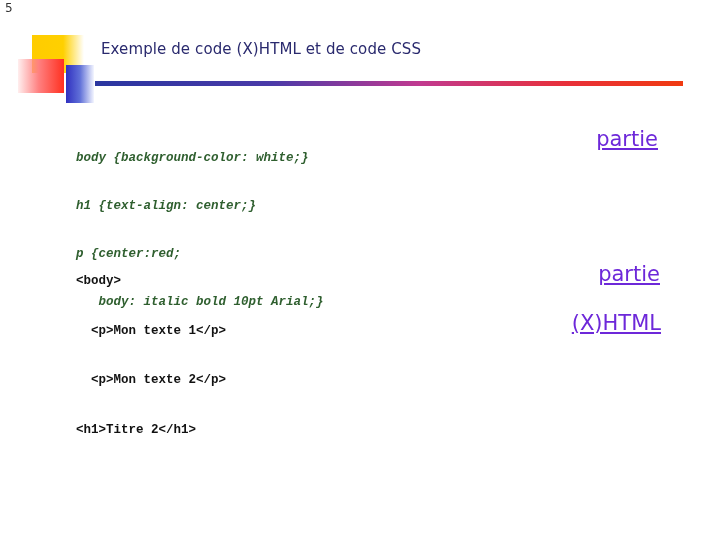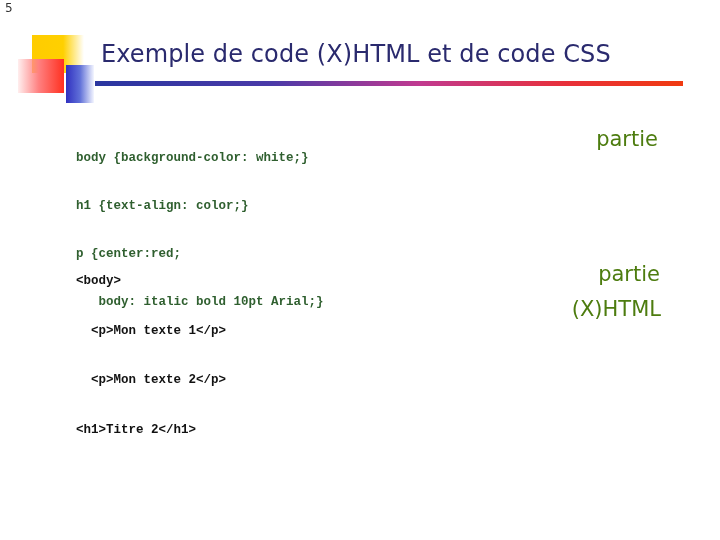--- a/index.html
+++ b/index.html
@@ -5,50 +5,50 @@
   html, body { margin:0; padding:0; }
   body { width:720px; height:540px; background:#ffffff; position:relative; overflow:hidden;
          font-family:"DejaVu Sans", sans-serif; }
   .slide-num { position:absolute; left:5px; top:1px; font-size:12px; color:#333; }
   .deco-yellow { position:absolute; left:32px; top:35px; width:52px; height:38px;
                  background:linear-gradient(to right, #ffcc00 0%, #ffd000 60%, rgba(255,220,80,0) 100%); }
   .deco-red { position:absolute; left:18px; top:59px; width:46px; height:34px;
               background:linear-gradient(to left, #ff3020 0%, #ff8080 55%, rgba(255,200,200,0.3) 100%); }
   .deco-blue { position:absolute; left:66px; top:65px; width:28px; height:38px;
                background:linear-gradient(to right, #3030c0 0%, #6070d8 50%, rgba(200,210,255,0.2) 100%); }
-  .title { position:absolute; left:101px; top:40px; font-size:24px; color:#2a2a6e; letter-spacing:0.1px; white-space:nowrap; }
+  .title { position:absolute; left:101px; top:40px; font-size:15px; color:#2a2a6e; letter-spacing:0.1px; white-space:nowrap; }
   .title-rule { position:absolute; left:95px; top:81px; width:588px; height:5px;
                 background:linear-gradient(to right, #2a36a0 0%, #4a3aa8 30%, #c03a90 55%, #e8303a 80%, #f03a10 100%); }
   .code { position:absolute; left:76px; font-family:"Liberation Mono", "DejaVu Sans Mono", monospace;
           font-weight:bold; font-size:12.5px; white-space:pre; margin:0; }
   .code-line { display:block; }
   .css-code { top:120px; color:#2f5f2f; }
-  .css-code .code-line { height:20px; line-height:20px; }
+  .css-code .code-line { height:20px; line-height:20px;font-style:italic; }
   .html-code { top:243px; color:#111; }
   .html-code .code-line { height:21.6px; line-height:21.6px; }
-  .label { position:absolute; color:#4d7c0f; font-size:21px; text-align:right; }
+  .label { position:absolute; color:#6d28d9; font-size:21px; text-align:right;text-decoration:underline; }
   .label-css { right:62px; top:126px; line-height:27px; }
   .label-html-1 { right:60px; top:262px; }
-  .label-html-2 { right:59px; top:297px;text-align:center; }
+  .label-html-2 { right:59px; top:311px;text-align:center; }
 </style>
 </head>
 <body>
 
 <div class="slide-num">5</div>
 
 <div class="deco-yellow"></div>
 <div class="deco-red"></div>
 <div class="deco-blue"></div>
 
 <div class="title">Exemple de code (X)HTML et de code CSS</div>
 <div class="title-rule"></div>
 
 <div class="code css-code">
   <span class="code-line">body {background-color: white;}</span>
-  <span class="code-line">h1 {text-align: color;}</span>
+  <span class="code-line">h1 {text-align: center;}</span>
   <span class="code-line">p {center:red;</span>
   <span class="code-line">   body: italic bold 10pt Arial;}</span>
 </div>
 
 <div class="code html-code">
   <span class="code-line">&lt;body&gt;</span>
   <span class="code-line">  &lt;p&gt;Mon texte 1&lt;/p&gt;</span>
   <span class="code-line">  &lt;p&gt;Mon texte 2&lt;/p&gt;</span>
   <span class="code-line">&lt;h1&gt;Titre 2&lt;/h1&gt;</span>
   

